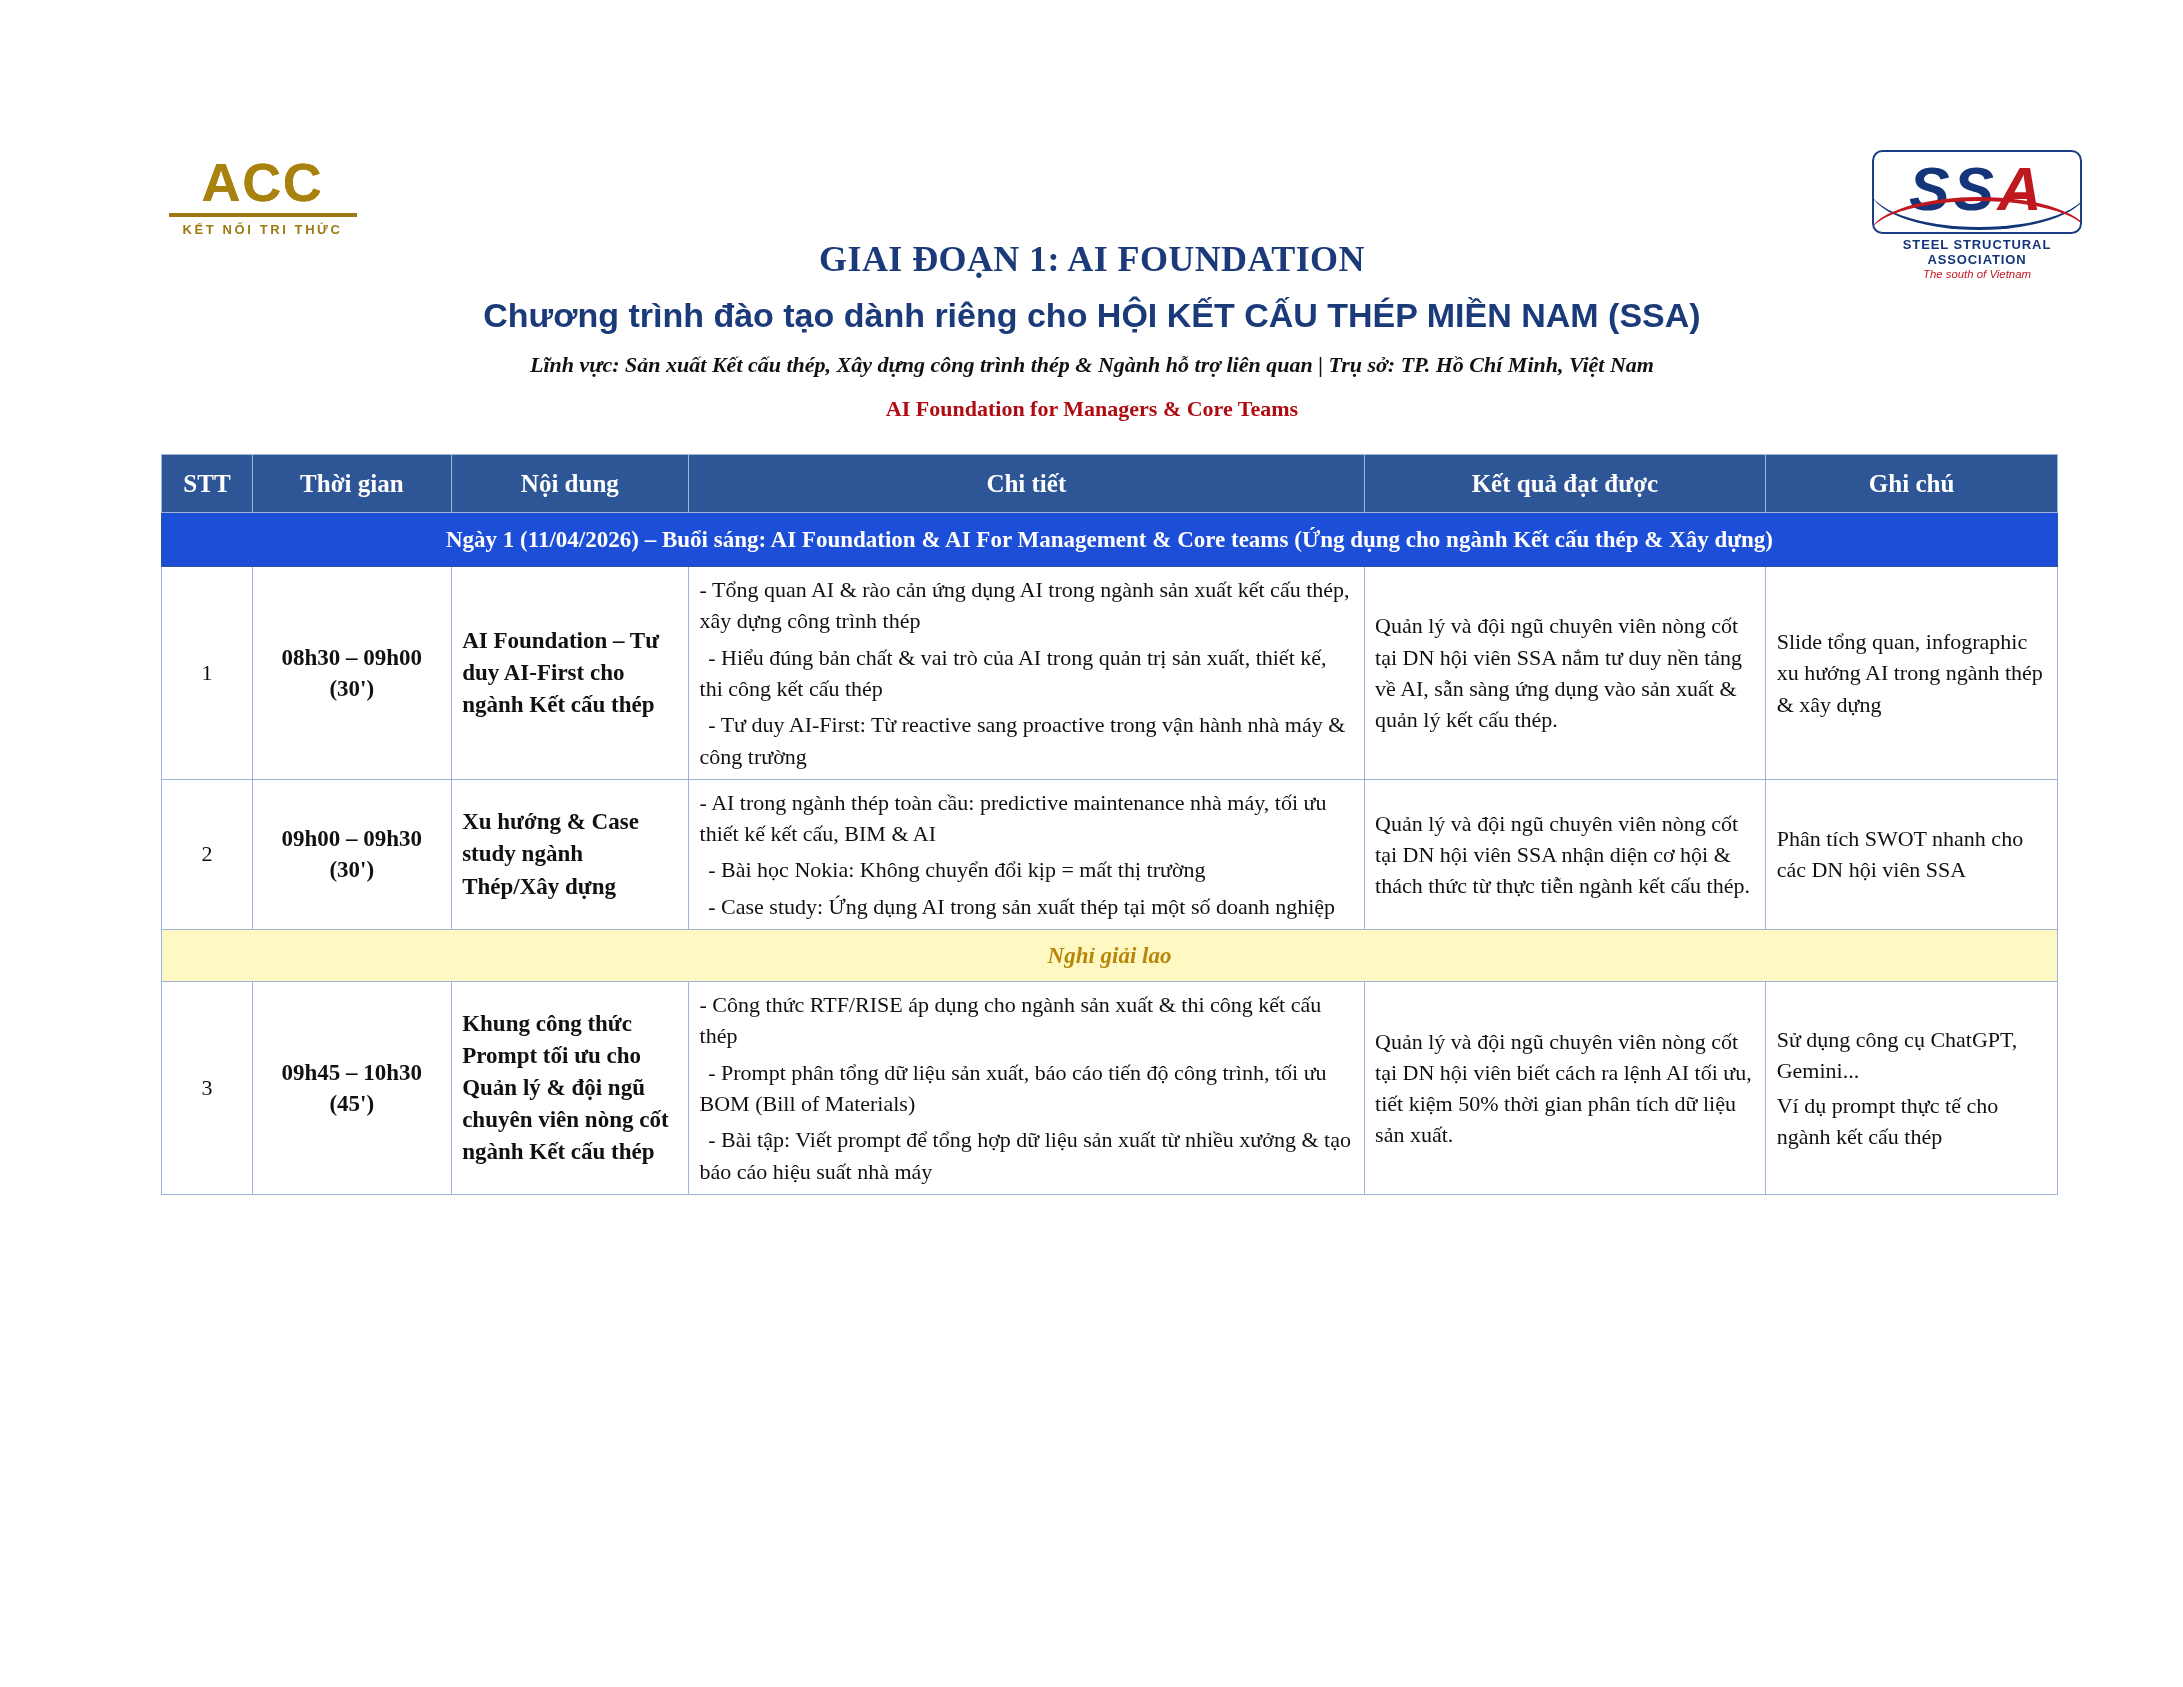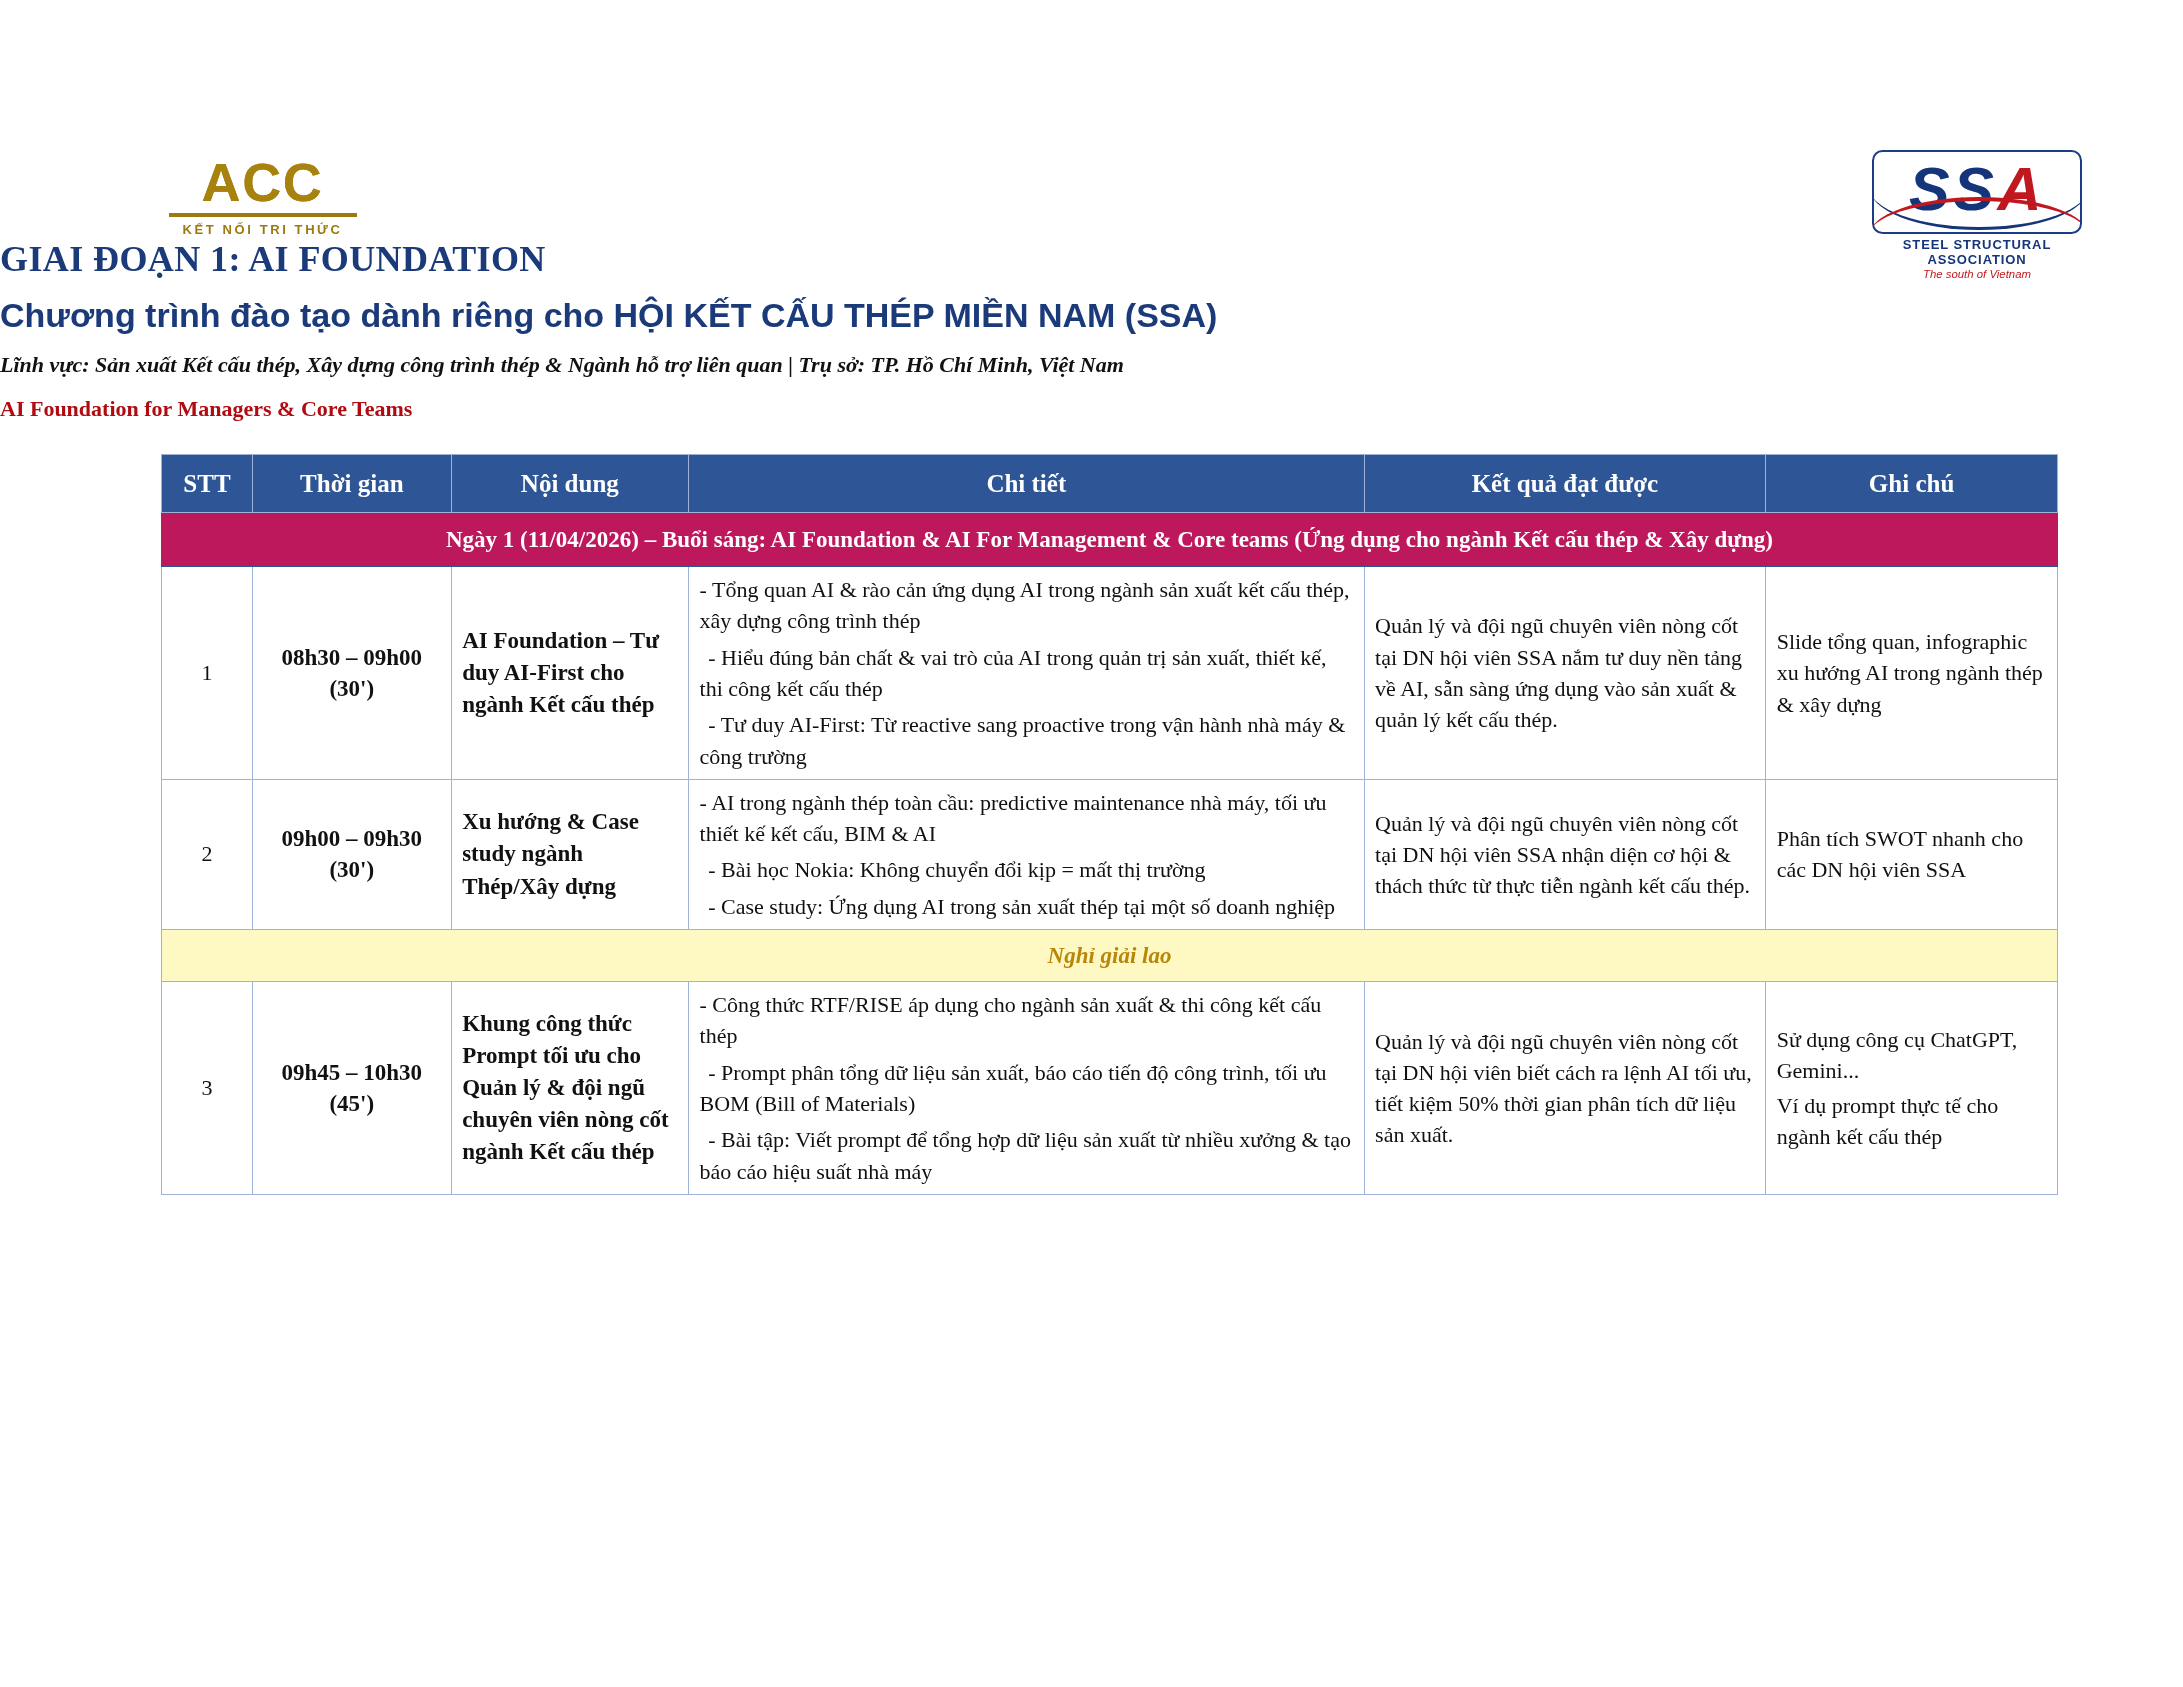--- a/index.html
+++ b/index.html
@@ -122,21 +122,21 @@
     color: #c0181f;
     margin-top: 1.7px;
   }
 
   
   .headings {
     position: absolute;
     left: 0;
     right: 0;
     top: 238px;
-    text-align: left;
+    text-align: center;
   }
   .title-main {
     font-family: "Liberation Serif", serif;
     font-weight: bold;
     font-size: 36px;
     color: #1a3a7a;
     letter-spacing: 0.4px;
   }
   .title-sub {
     font-family: "Liberation Sans", sans-serif;
@@ -187,21 +187,21 @@
     border: 0.9px solid #2e5596;
   }
   .col-stt { width: 87px; }
   .col-time { width: 190px; }
   .col-topic { width: 227px; }
   .col-detail { width: 646px; }
   .col-result { width: 384px; }
   .col-note { width: 279px; }
 
   tr.session-row td {
-    background: #be185d;
+    background: #1d4ed8;
     color: #ffffff;
     font-weight: bold;
     font-size: 23px;
     text-align: center;
     height: 54px;
     border: 0.9px solid #2e5596;
   }
 
   tr.break-row td {
     background: #fef9c3;

